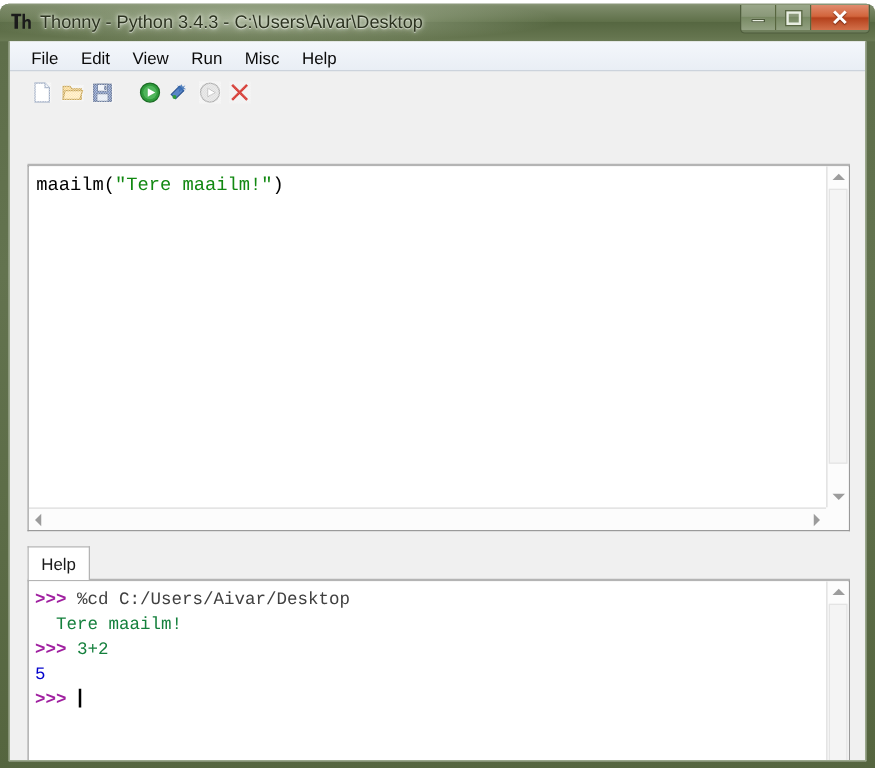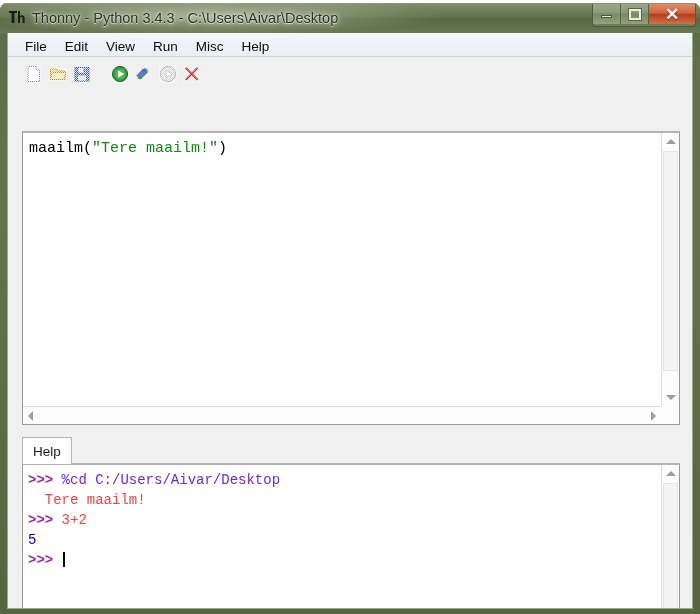--- a/index.html
+++ b/index.html
@@ -291,22 +291,22 @@
     overflow: hidden;
   }
   .sh-line {
     font-family: "Liberation Mono", "DejaVu Sans Mono", monospace;
     font-size: 14px;
     line-height: 20px;
     white-space: pre;
     color: #000000;
   }
   .sh-prompt { color: #a020a0; font-weight: bold; }
-  .sh-magic  { color: #6d28d9; }
-  .sh-out    { color: #ef4444; }
+  .sh-magic  { color: #404040; }
+  .sh-out    { color: #15803d; }
   .sh-value  { color: #0000cc; }
   .caret {
     display: inline-block;
     width: 2px;
     height: 15px;
     background: #000000;
     vertical-align: -3px;
     margin-left: 1px;
   }
 

